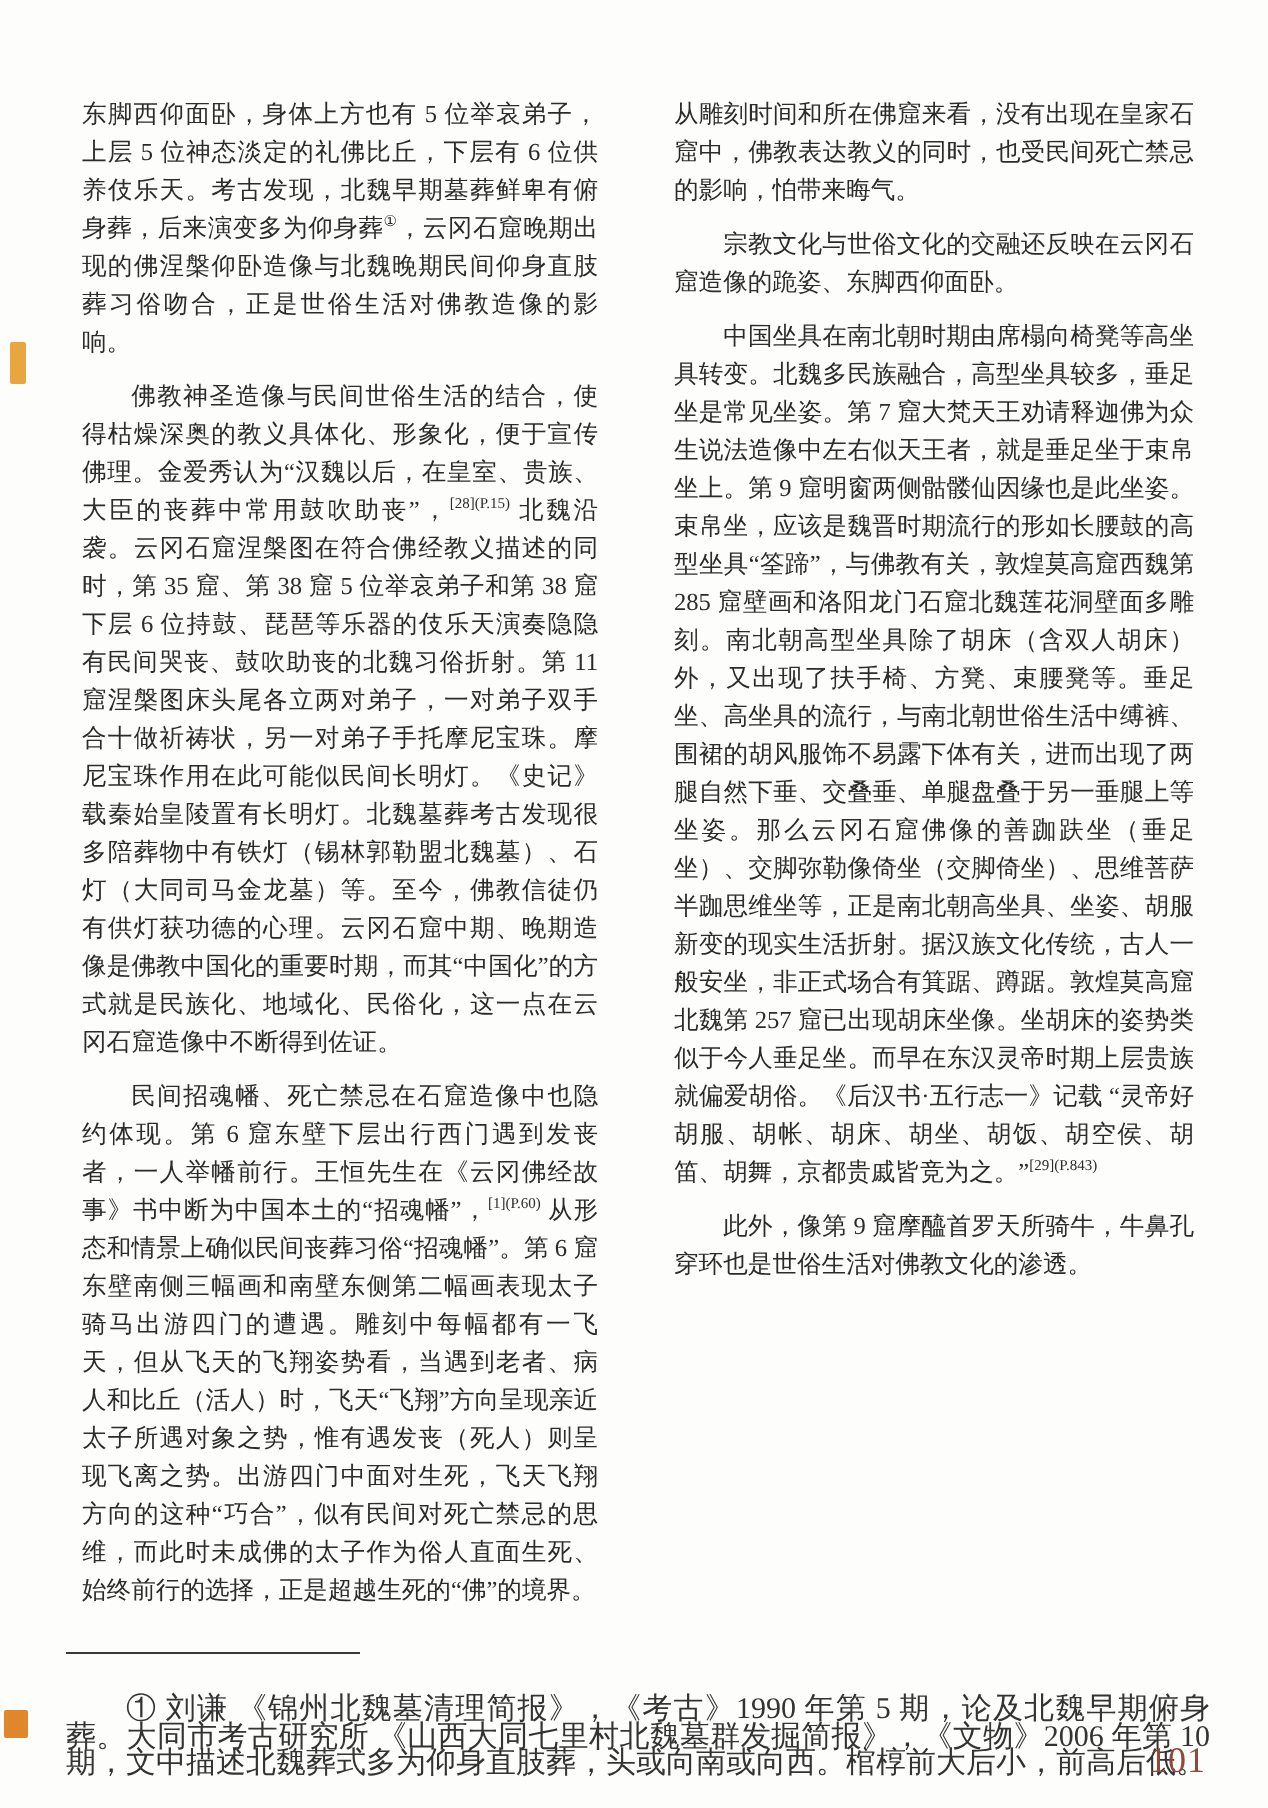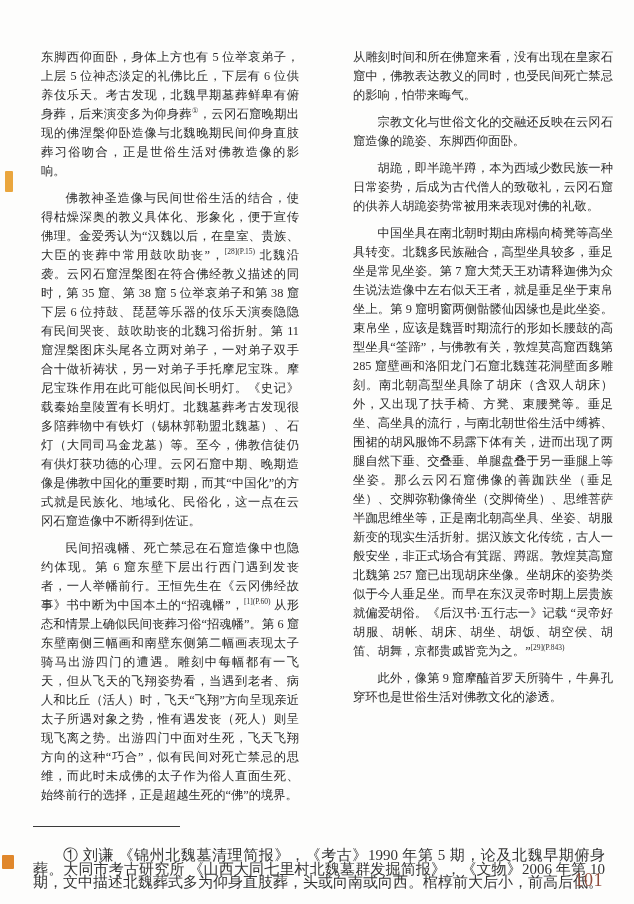--- a/index.html
+++ b/index.html
@@ -16,21 +16,21 @@
   }
   .column {
     position: absolute;
     top: 40px;
     font-size: 12.3px;
     line-height: 19px;
     text-align: justify;
     text-justify: inter-ideograph;
   }
   .column.left  { left: 33px;  width: 274px; }
-  .column.right { left: 345px; width: 276px; }
+  .column.right { left: 329px; width: 276px; }
   .column p { margin: 8px; }
   .column p.indent { text-indent: 2em; }
   sup.ref {
     font-size: 7.5px;
     line-height: 0;
     vertical-align: super;
     letter-spacing: 0;
   }
   .footnote-rule {
     position: absolute;
@@ -79,21 +79,20 @@
 
   <div class="column left">
       <p class=""><span>东脚西仰面卧，身体上方也有 5 位举哀弟子，上层 5 位神态淡定的礼佛比丘，下层有 6 位供养伎乐天。考古发现，北魏早期墓葬鲜卑有俯身葬，后来演变多为仰身葬</span><sup class="ref">①</sup><span>，云冈石窟晚期出现的佛涅槃仰卧造像与北魏晚期民间仰身直肢葬习俗吻合，正是世俗生活对佛教造像的影响。</span></p>
       <p class="indent"><span>佛教神圣造像与民间世俗生活的结合，使得枯燥深奥的教义具体化、形象化，便于宣传佛理。金爱秀认为“汉魏以后，在皇室、贵族、大臣的丧葬中常用鼓吹助丧”，</span><sup class="ref">[28](P.15)</sup><span> 北魏沿袭。云冈石窟涅槃图在符合佛经教义描述的同时，第 35 窟、第 38 窟 5 位举哀弟子和第 38 窟下层 6 位持鼓、琵琶等乐器的伎乐天演奏隐隐有民间哭丧、鼓吹助丧的北魏习俗折射。第 11 窟涅槃图床头尾各立两对弟子，一对弟子双手合十做祈祷状，另一对弟子手托摩尼宝珠。摩尼宝珠作用在此可能似民间长明灯。《史记》载秦始皇陵置有长明灯。北魏墓葬考古发现很多陪葬物中有铁灯（锡林郭勒盟北魏墓）、石灯（大同司马金龙墓）等。至今，佛教信徒仍有供灯获功德的心理。云冈石窟中期、晚期造像是佛教中国化的重要时期，而其“中国化”的方式就是民族化、地域化、民俗化，这一点在云冈石窟造像中不断得到佐证。</span></p>
       <p class="indent"><span>民间招魂幡、死亡禁忌在石窟造像中也隐约体现。第 6 窟东壁下层出行西门遇到发丧者，一人举幡前行。王恒先生在《云冈佛经故事》书中断为中国本土的“招魂幡”，</span><sup class="ref">[1](P.60)</sup><span> 从形态和情景上确似民间丧葬习俗“招魂幡”。第 6 窟东壁南侧三幅画和南壁东侧第二幅画表现太子骑马出游四门的遭遇。雕刻中每幅都有一飞天，但从飞天的飞翔姿势看，当遇到老者、病人和比丘（活人）时，飞天“飞翔”方向呈现亲近太子所遇对象之势，惟有遇发丧（死人）则呈现飞离之势。出游四门中面对生死，飞天飞翔方向的这种“巧合”，似有民间对死亡禁忌的思维，而此时未成佛的太子作为俗人直面生死、始终前行的选择，正是超越生死的“佛”的境界。</span></p>
     </div>
 
   <div class="column right">
       <p class=""><span>从雕刻时间和所在佛窟来看，没有出现在皇家石窟中，佛教表达教义的同时，也受民间死亡禁忌的影响，怕带来晦气。</span></p>
       <p class="indent"><span>宗教文化与世俗文化的交融还反映在云冈石窟造像的跪姿、东脚西仰面卧。</span></p>
-      <p class="indent"><span>胡跪，即半跪半蹲，本为西域少数民族一种日常姿势，后成为古代僧人的致敬礼，云冈石窟的供养人胡跪姿势常被用来表现对佛的礼敬。</span></p>
       <p class="indent"><span>中国坐具在南北朝时期由席榻向椅凳等高坐具转变。北魏多民族融合，高型坐具较多，垂足坐是常见坐姿。第 7 窟大梵天王劝请释迦佛为众生说法造像中左右似天王者，就是垂足坐于束帛坐上。第 9 窟明窗两侧骷髅仙因缘也是此坐姿。束帛坐，应该是魏晋时期流行的形如长腰鼓的高型坐具“筌蹄”，与佛教有关，敦煌莫高窟西魏第 285 窟壁画和洛阳龙门石窟北魏莲花洞壁面多雕刻。南北朝高型坐具除了胡床（含双人胡床）外，又出现了扶手椅、方凳、束腰凳等。垂足坐、高坐具的流行，与南北朝世俗生活中缚裤、围裙的胡风服饰不易露下体有关，进而出现了两腿自然下垂、交叠垂、单腿盘叠于另一垂腿上等坐姿。那么云冈石窟佛像的善跏趺坐（垂足坐）、交脚弥勒像倚坐（交脚倚坐）、思维菩萨半跏思维坐等，正是南北朝高坐具、坐姿、胡服新变的现实生活折射。据汉族文化传统，古人一般安坐，非正式场合有箕踞、蹲踞。敦煌莫高窟北魏第 257 窟已出现胡床坐像。坐胡床的姿势类似于今人垂足坐。而早在东汉灵帝时期上层贵族就偏爱胡俗。《后汉书·五行志一》记载 “灵帝好胡服、胡帐、胡床、胡坐、胡饭、胡空侯、胡笛、胡舞，京都贵戚皆竞为之。”</span><sup class="ref">[29](P.843)</sup></p>
       <p class="indent"><span>此外，像第 9 窟摩醯首罗天所骑牛，牛鼻孔穿环也是世俗生活对佛教文化的渗透。</span></p>
     </div>
 
   <div class="footnote-rule"></div>
 
   <p class="footnote">①  刘谦 《锦州北魏墓清理简报》，《考古》1990 年第 5 期，论及北魏早期俯身葬。大同市考古研究所 《山西大同七里村北魏墓群发掘简报》，《文物》2006 年第 10 期，文中描述北魏葬式多为仰身直肢葬，头或向南或向西。棺椁前大后小，前高后低。</p>
 
   <div class="margin-mark bottom"></div>
 

